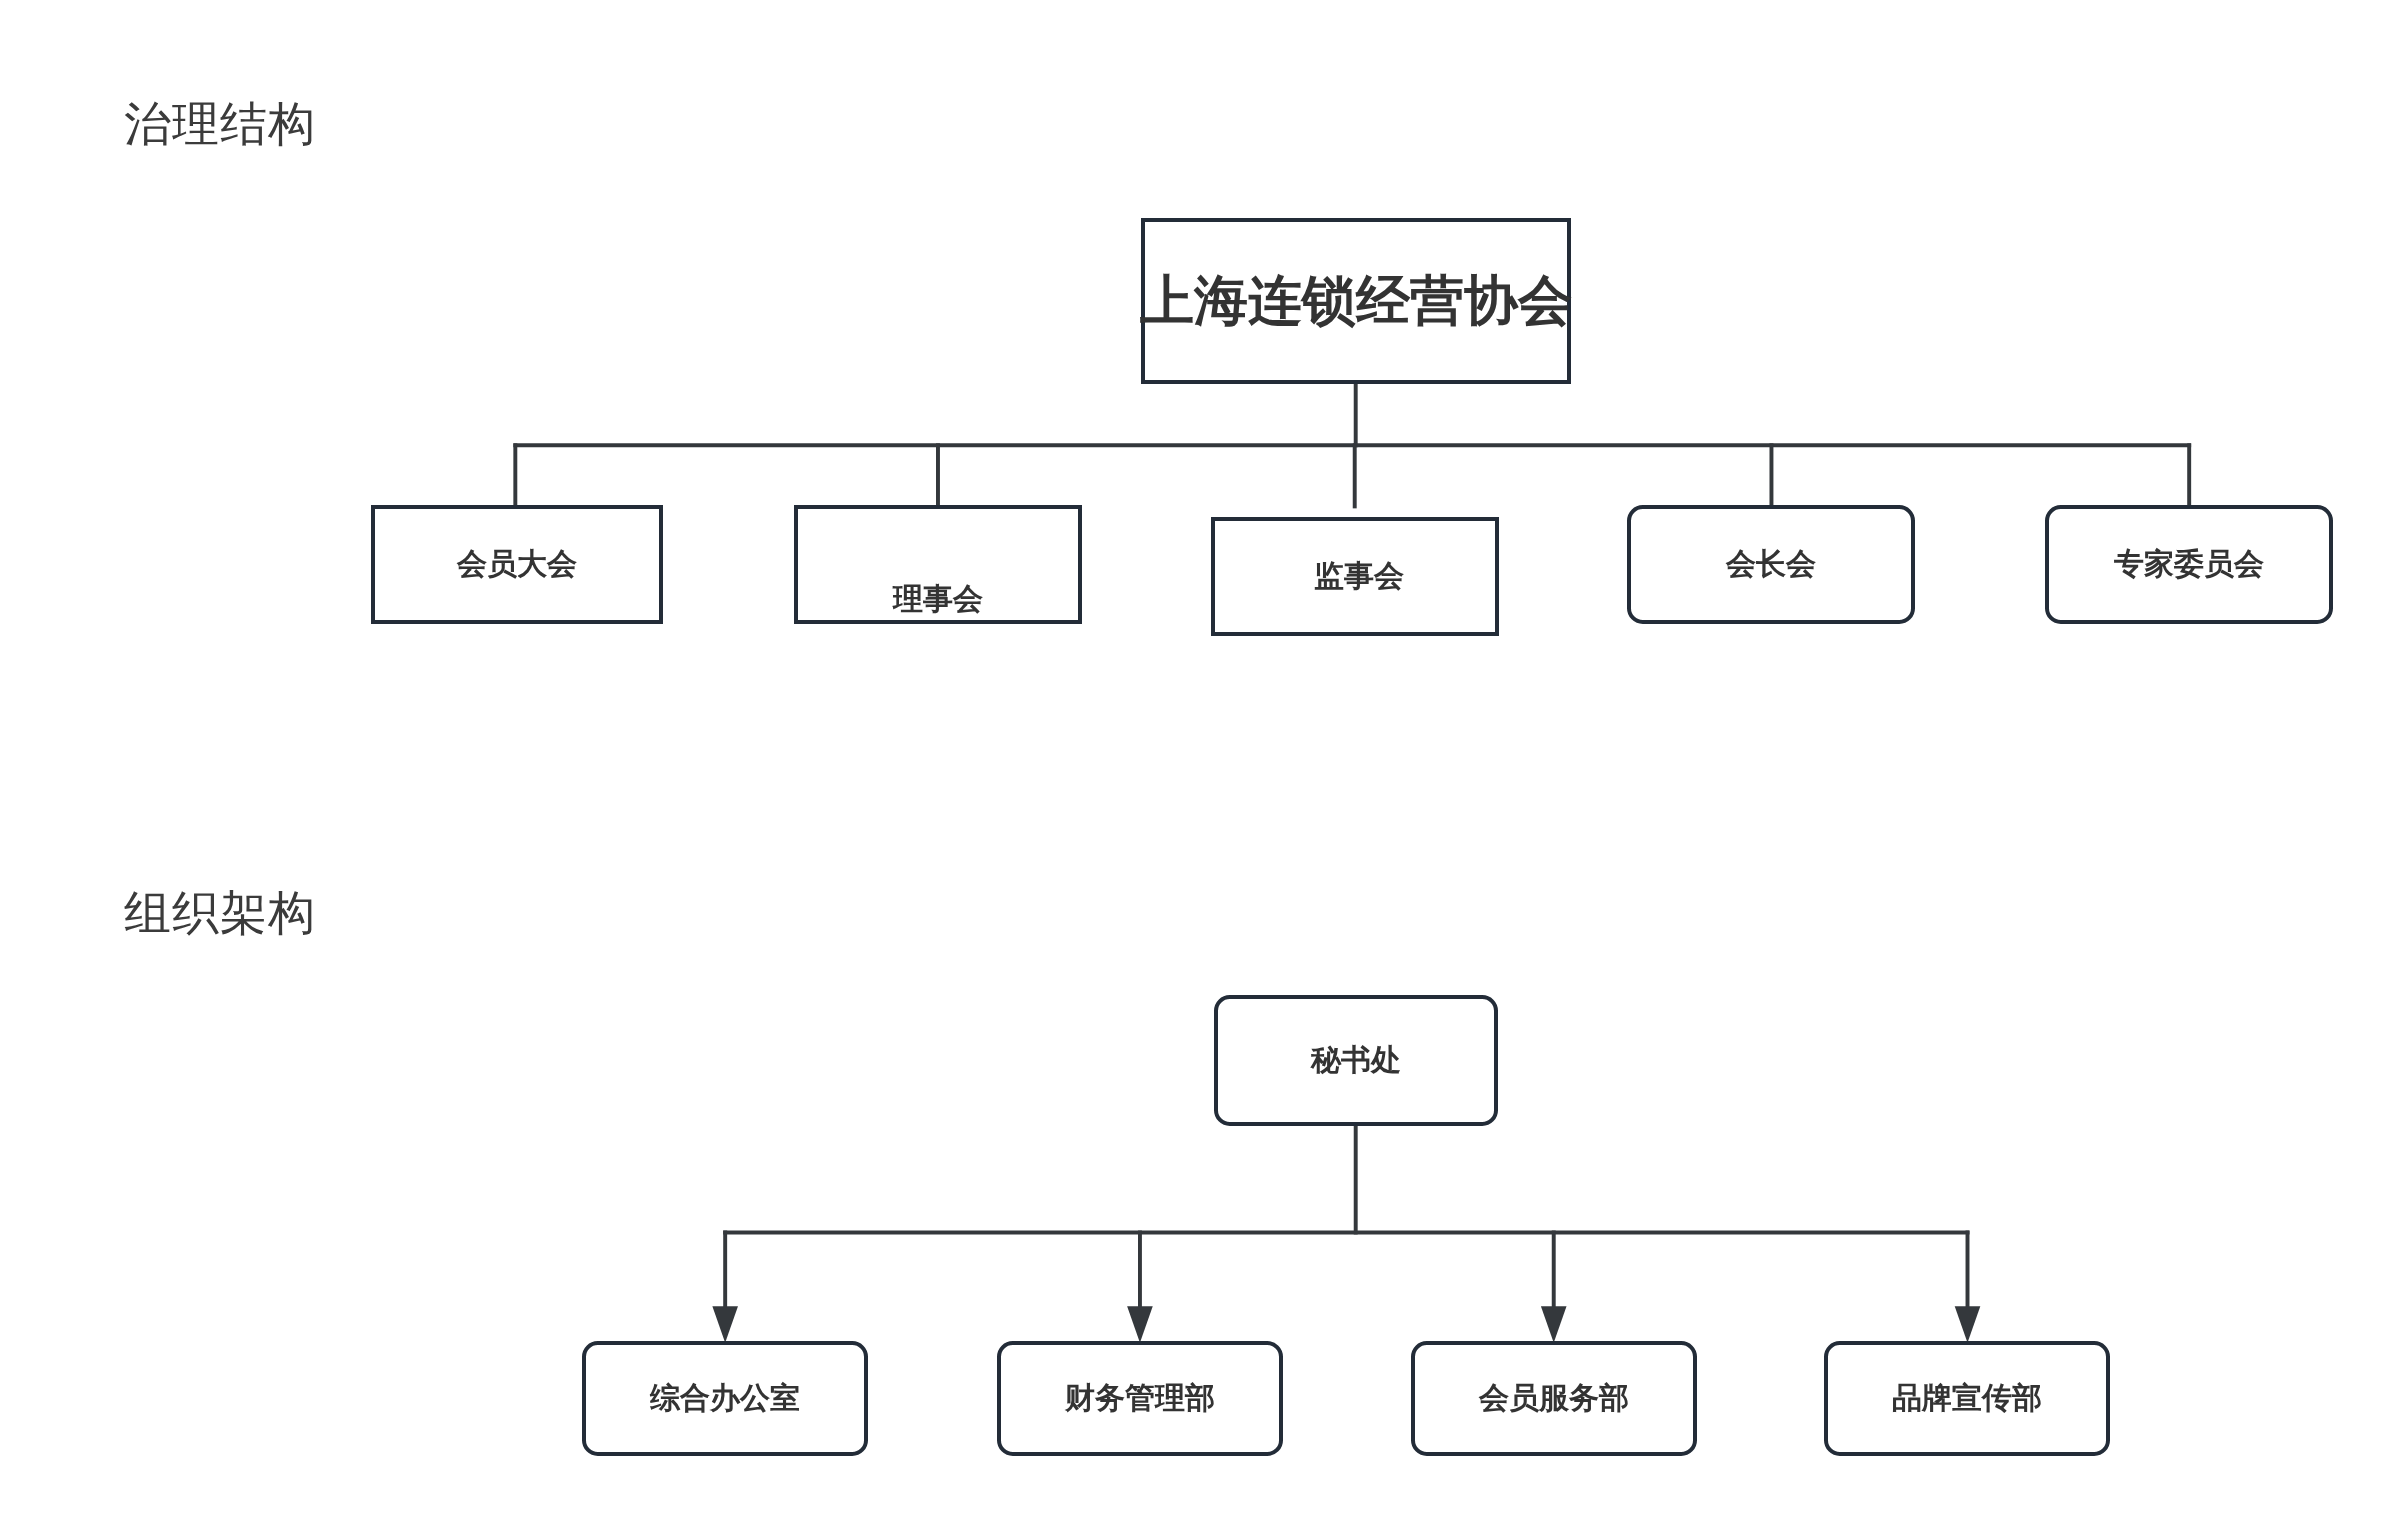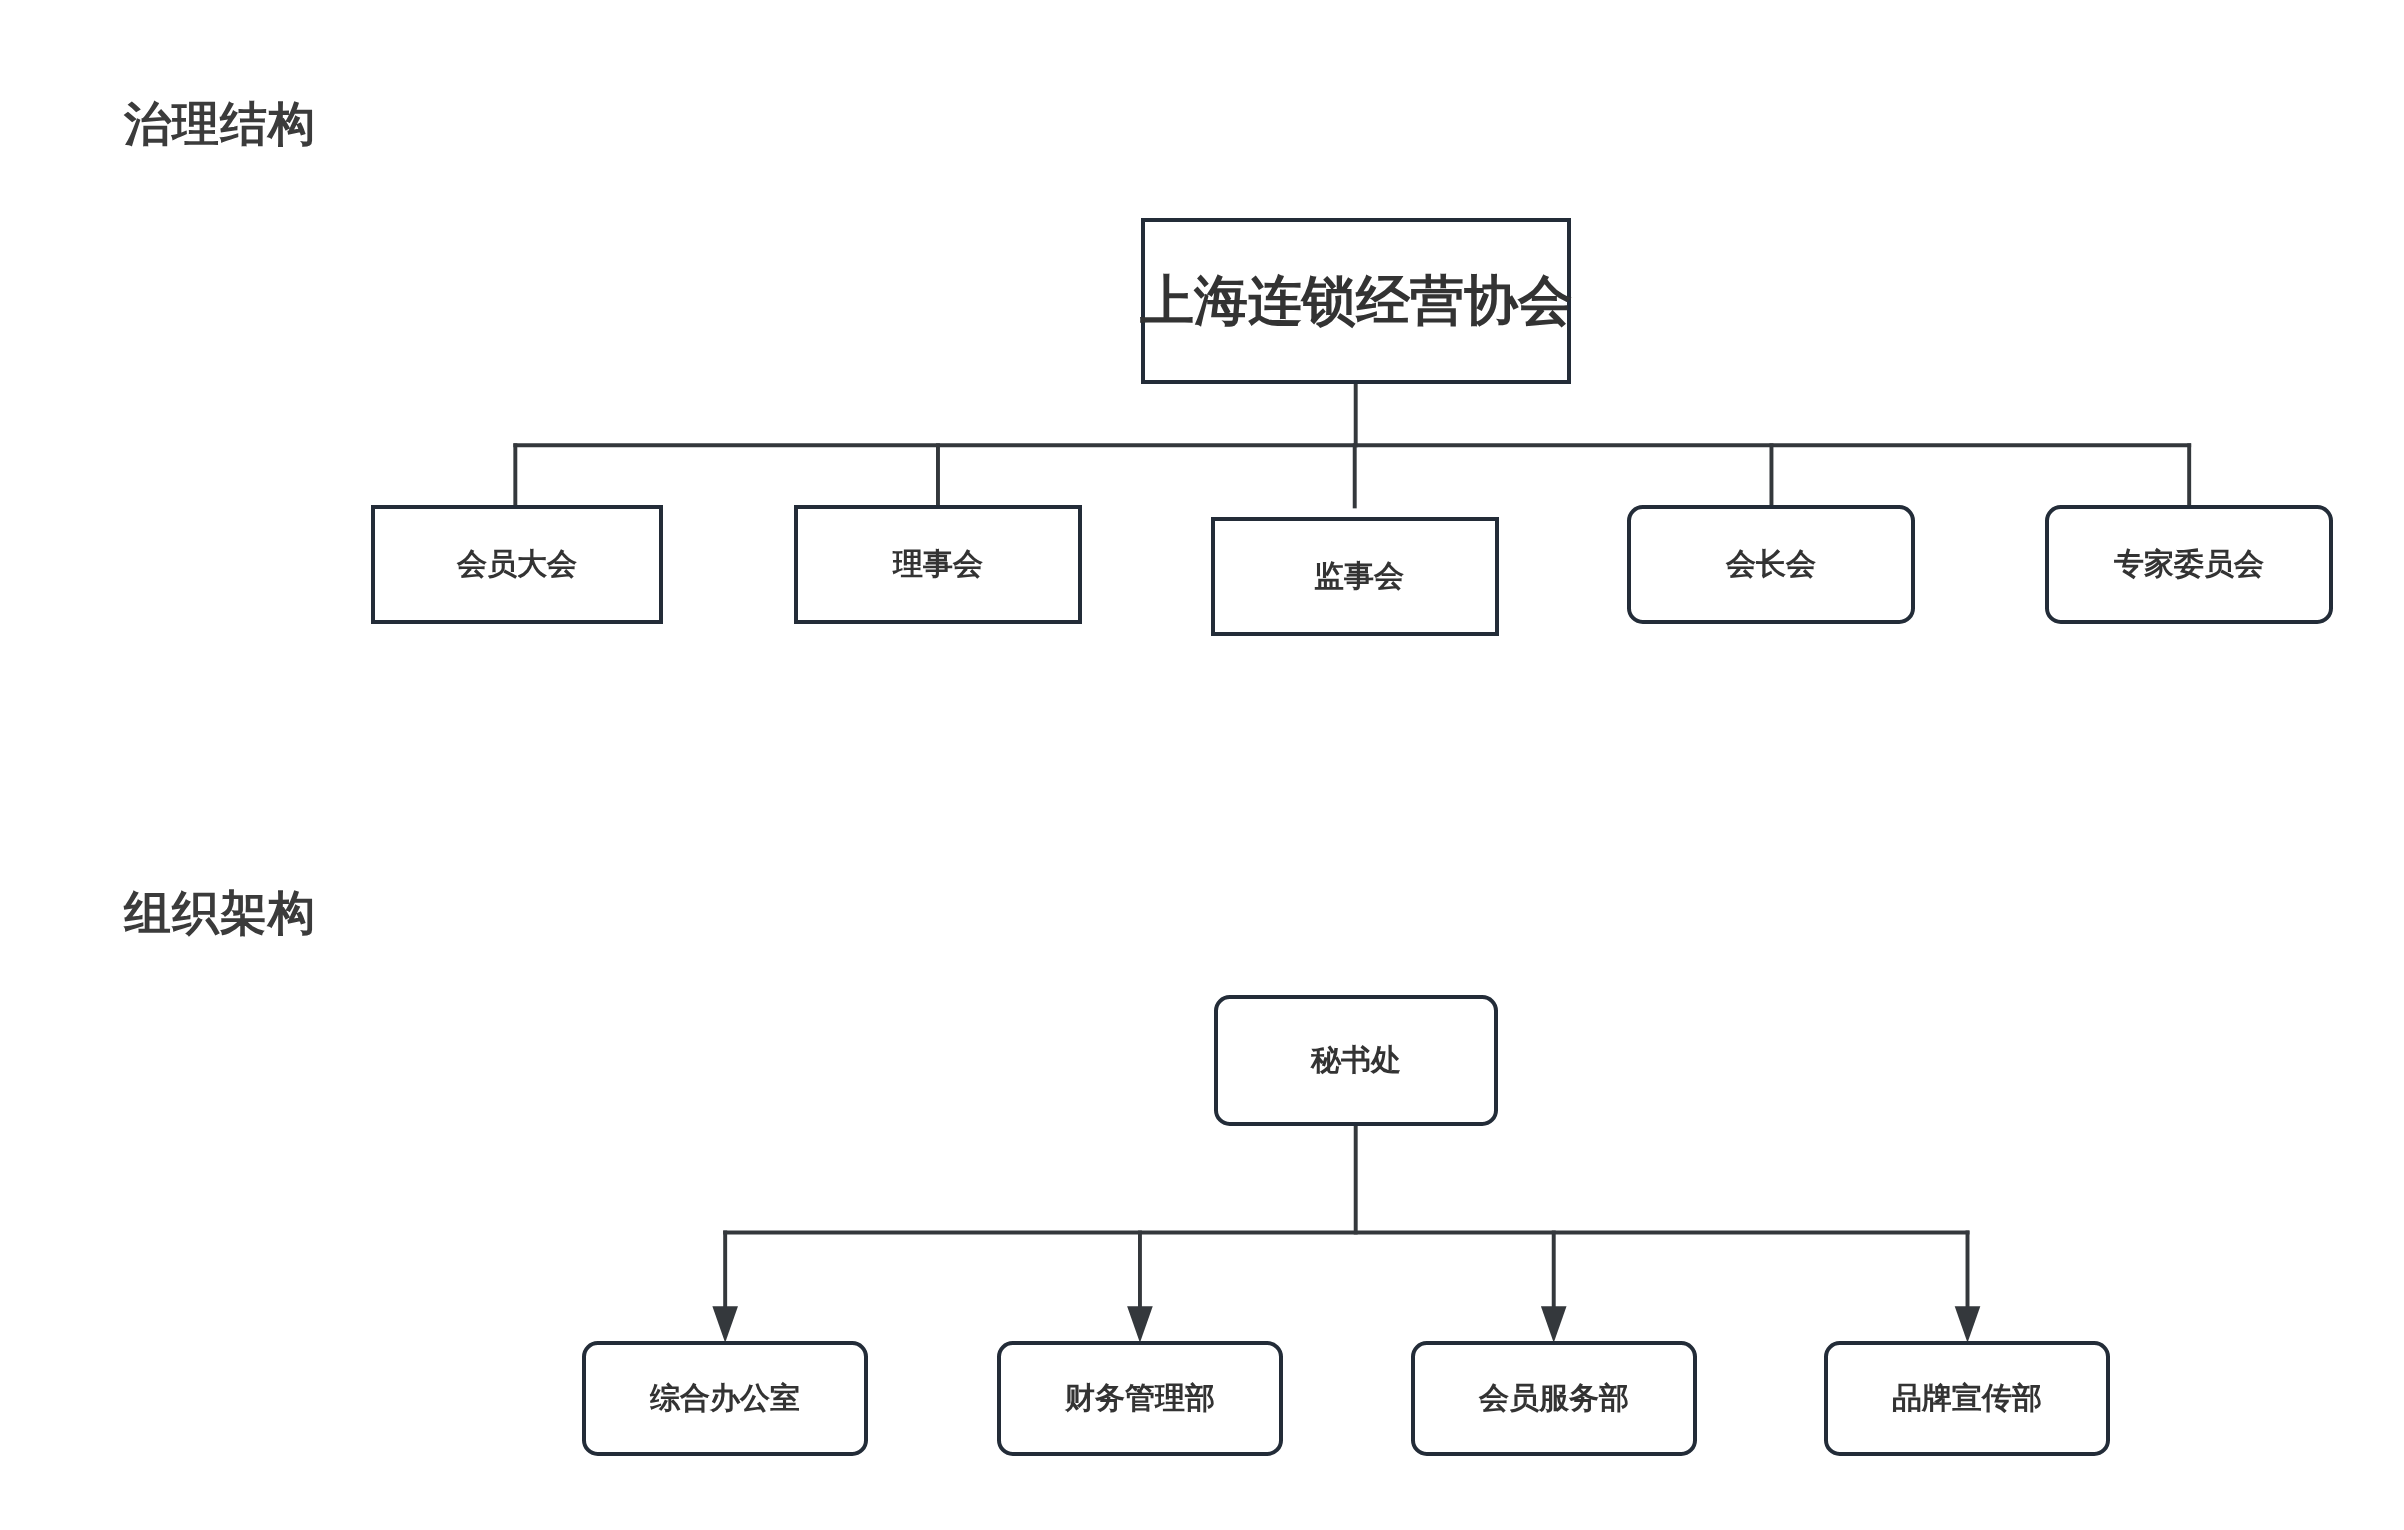--- a/index.html
+++ b/index.html
@@ -21,21 +21,21 @@
     top: 0;
     width: 2405px;
     height: 1531px;
     pointer-events: none;
   }
   .section-title {
     position: absolute;
     margin: 0;
     font-size: 47px;
     line-height: 1.05;
-    font-weight: bold;
+    font-weight: normal;
     color: #3b3b3b;
     letter-spacing: 1px;
     white-space: nowrap;
   }
   .title-governance { left: 124px; top: 99px; }
   .title-organization { left: 124px; top: 888px; text-align: center; }
   .node {
     position: absolute;
     box-sizing: border-box;
     background: #ffffff;
@@ -47,21 +47,21 @@
     font-size: 30px;
     color: #333333;
     white-space: nowrap;
     text-align: center;
   }
   .rounded { border-radius: 15.8px; }
 
   
   .g-root { left: 1141px; top: 218px; width: 430px; height: 166px; font-size: 54px; }
   .g0 { left: 371px;  top: 505px; width: 292px; height: 119px; }
-  .g1 { left: 794px;  top: 505px; width: 288px; height: 119px; }
+  .g1 { left: 794px;  top: 505px; width: 288px; height: 119px; align-items: flex-end; }
   .g2 { left: 1211px; top: 517px; width: 288px; height: 119px; padding-left: 8px; }
   .g3 { left: 1627px; top: 505px; width: 288px; height: 119px; }
   .g4 { left: 2045px; top: 505px; width: 288px; height: 119px; }
 
   
   .o-root { left: 1214px; top: 995px; width: 284px; height: 131px; }
   .o0 { left: 582px;  top: 1341px; width: 286px; height: 115px; }
   .o1 { left: 997px; top: 1341px; width: 286px; height: 115px; }
   .o2 { left: 1411px; top: 1341px; width: 286px; height: 115px; }
   .o3 { left: 1824px; top: 1341px; width: 286px; height: 115px; }

